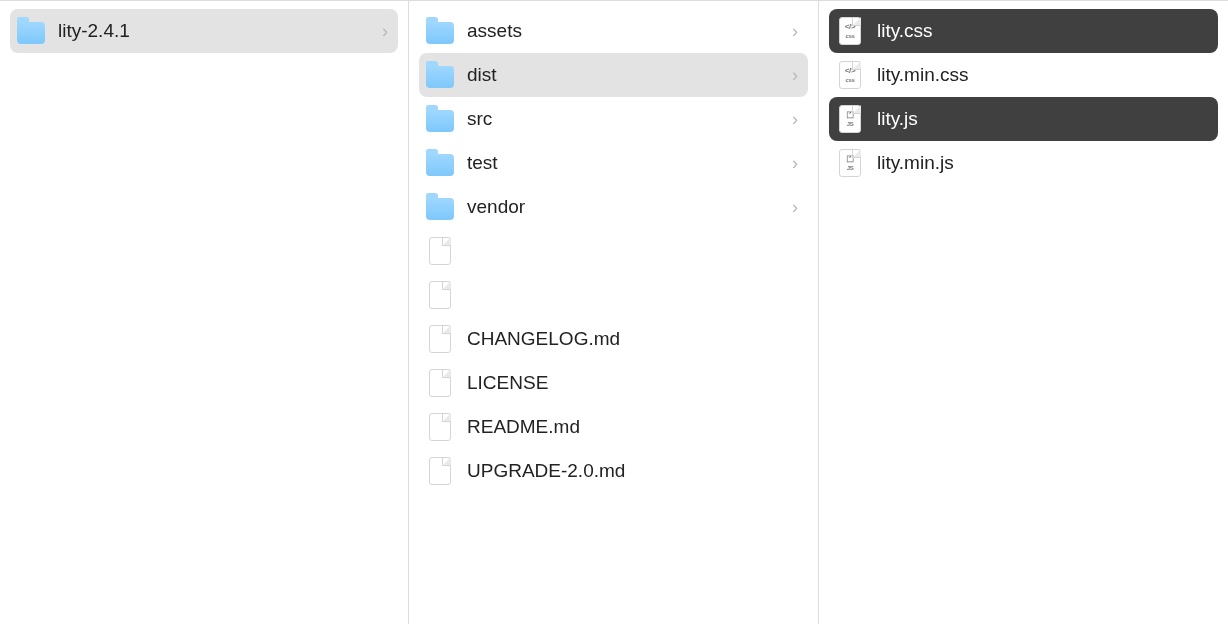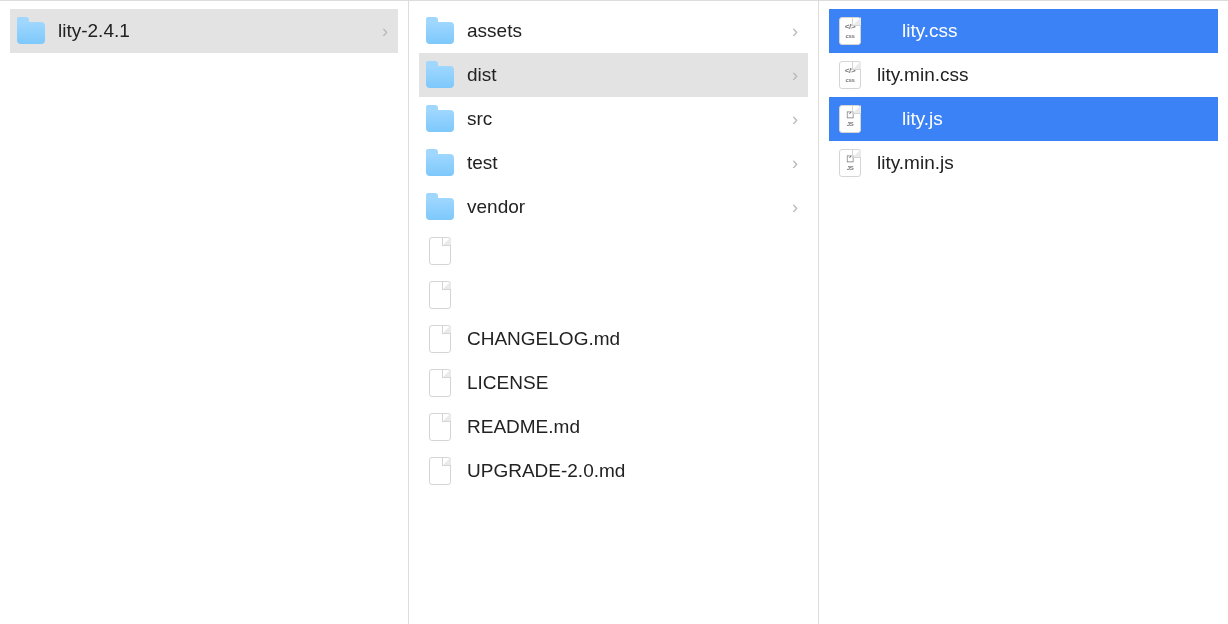--- a/index.html
+++ b/index.html
@@ -24,32 +24,31 @@
     padding: 8px 10px 8px 10px;
     overflow: hidden;
   }
   .col-0 { width: 409px; }
   .col-1 { width: 410px; }
   .col-2 { width: 409px; border-right: none; }
   .row {
     display: flex;
     align-items: center;
     height: 44px;
-    border-radius: 0;
+    border-radius: 8px;
     padding: 0 10px 0 6px;
     cursor: default;
     user-select: none;
   }
   .row.active {
     background: #e3e3e3;
   }
   .row.selected {
-    background: #3b82f6;
+    background: #404040;
     color: #fff;
-    gap: 25px;
   }
   .icon-slot {
     width: 30px;
     height: 30px;
     flex: 0 0 30px;
     display: flex;
     align-items: center;
     justify-content: center;
     margin-right: 12px;
   }

